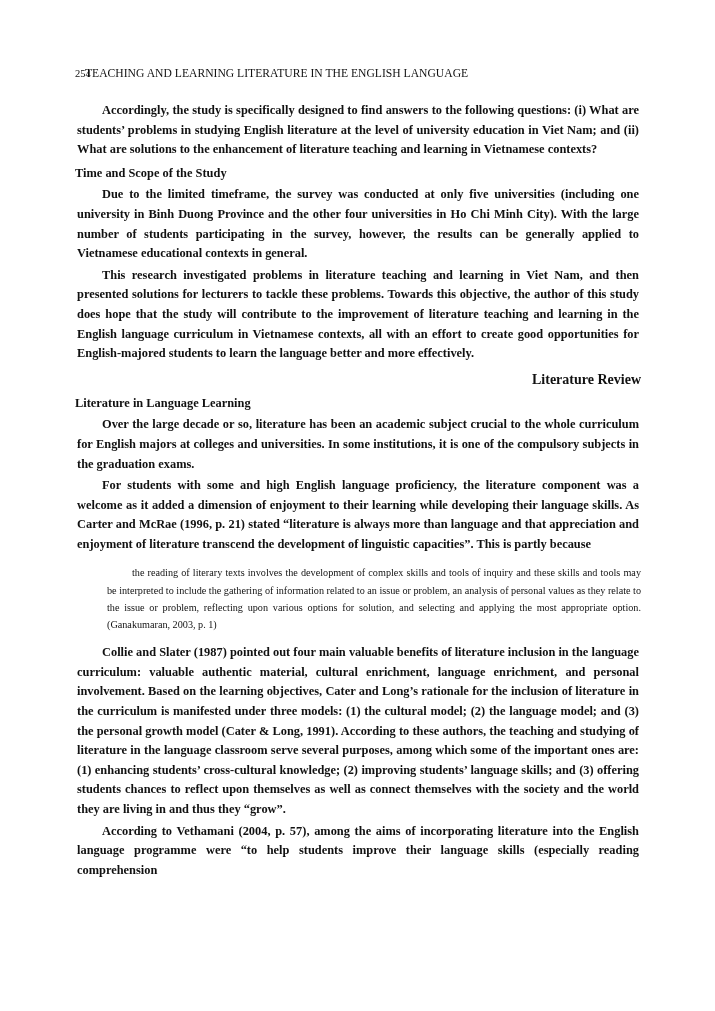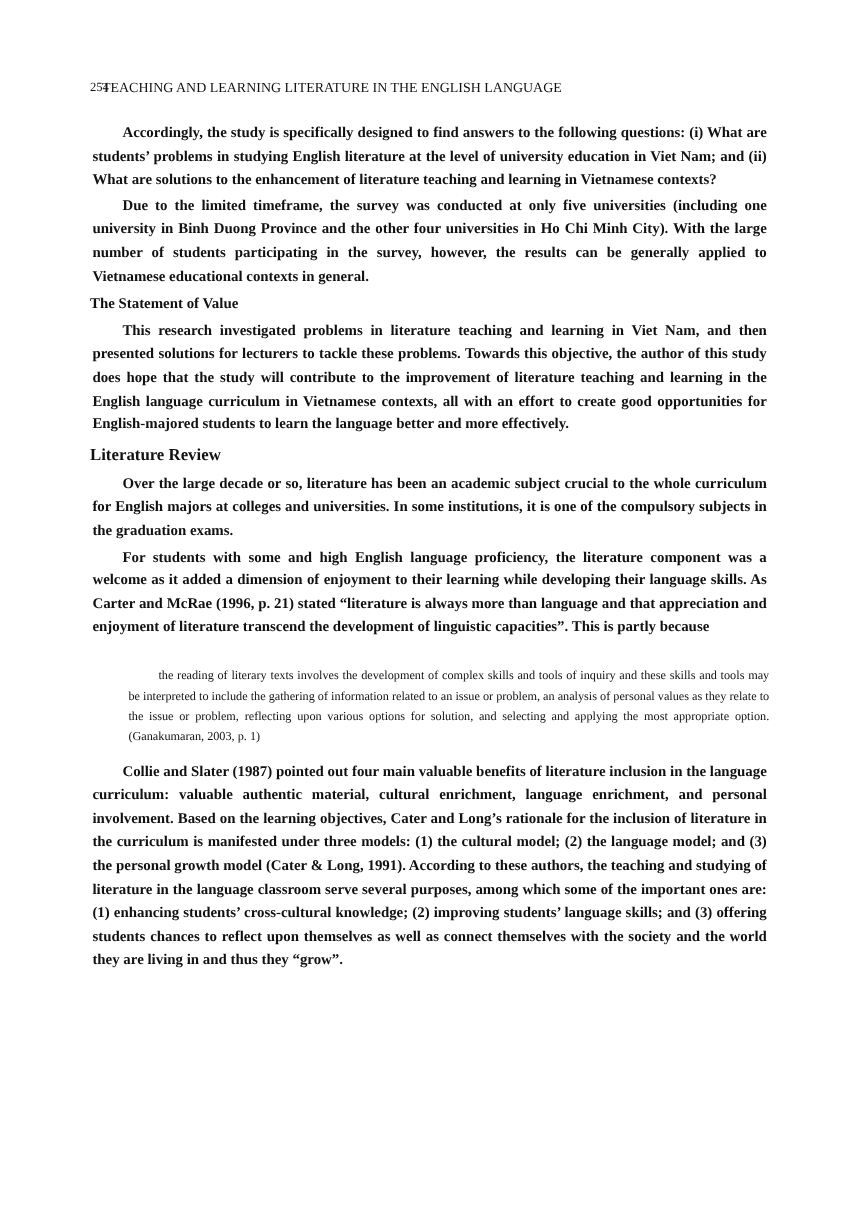--- a/index.html
+++ b/index.html
@@ -6,41 +6,43 @@
   body { width:715px; height:1011px; position:relative; overflow:hidden;
          font-family:"Liberation Serif", "DejaVu Serif", serif; color:#111; }
   .page { position:absolute; left:75px; top:0; width:566px; }
   .running-head { position:absolute; top:67px; left:0; width:566px; height:16px; font-size:11.6px;text-decoration:underline; }
   .page-num { position:absolute; left:0; top:1px; font-size:10.5px; }
   .head-title { position:absolute; left:0; right:0; text-align:left; padding-left:10px; letter-spacing:0.02px; }
   .content { position:absolute; top:99px; left:0; width:566px; }
   p { margin:2px; font-size:12.4px; line-height:19.6px; text-align:justify; text-indent:25px;font-weight:bold; }
   h3 { margin:0; font-size:12.4px; line-height:19.6px; font-weight:bold; }
   .sec-gap { margin-top:4px; }
-  h2 { margin:6px 0 4px 0; text-align:left; font-size:14px; line-height:20px; font-weight:bold; }
-  blockquote { margin:22px 0 10px 32px; padding:0; width:534px; font-size:10.2px; line-height:17.2px; text-align:justify; text-indent:25px; }
+  h2 { margin:6px 0 4px 0; text-align:right; font-size:14px; line-height:20px; font-weight:bold; }
+  blockquote { margin:10px 0 10px 32px; padding:0; width:534px; font-size:10.2px; line-height:17.2px; text-align:justify; text-indent:25px; }
 </style>
 </head>
 <body>
 
 <div class="page">
   <div class="running-head">
     <span class="page-num">254</span>
     <div class="head-title">TEACHING AND LEARNING LITERATURE IN THE ENGLISH LANGUAGE</div>
   </div>
 
   <div class="content">
     <p>Accordingly, the study is specifically designed to find answers to the following questions: (i) What are students’ problems in studying English literature at the level of university education in Viet Nam; and (ii) What are solutions to the enhancement of literature teaching and learning in Vietnamese contexts?</p>
 
+    <h3 class="sec-gap">Time and Scope of the Study</h3>
     <p>Due to the limited timeframe, the survey was conducted at only five universities (including one university in Binh Duong Province and the other four universities in Ho Chi Minh City). With the large number of students participating in the survey, however, the results can be generally applied to Vietnamese educational contexts in general.</p>
 
-    <h3 class="sec-gap">The Statement of Value</h3>
     <p>This research investigated problems in literature teaching and learning in Viet Nam, and then presented solutions for lecturers to tackle these problems. Towards this objective, the author of this study does hope that the study will contribute to the improvement of literature teaching and learning in the English language curriculum in Vietnamese contexts, all with an effort to create good opportunities for English-majored students to learn the language better and more effectively.</p>
 
     <h2>Literature Review</h2>
+    <h3>Literature in Language Learning</h3>
     <p>Over the large decade or so, literature has been an academic subject crucial to the whole curriculum for English majors at colleges and universities. In some institutions, it is one of the compulsory subjects in the graduation exams.</p>
     <p>For students with some and high English language proficiency, the literature component was a welcome as it added a dimension of enjoyment to their learning while developing their language skills. As Carter and McRae (1996, p. 21) stated “literature is always more than language and that appreciation and enjoyment of literature transcend the development of linguistic capacities”. This is partly because</p>
 
     <blockquote>the reading of literary texts involves the development of complex skills and tools of inquiry and these skills and tools may be interpreted to include the gathering of information related to an issue or problem, an analysis of personal values as they relate to the issue or problem, reflecting upon various options for solution, and selecting and applying the most appropriate option. (Ganakumaran, 2003, p. 1)</blockquote>
 
     <p>Collie and Slater (1987) pointed out four main valuable benefits of literature inclusion in the language curriculum: valuable authentic material, cultural enrichment, language enrichment, and personal involvement. Based on the learning objectives, Cater and Long’s rationale for the inclusion of literature in the curriculum is manifested under three models: (1) the cultural model; (2) the language model; and (3) the personal growth model (Cater &amp; Long, 1991). According to these authors, the teaching and studying of literature in the language classroom serve several purposes, among which some of the important ones are: (1) enhancing students’ cross-cultural knowledge; (2) improving students’ language skills; and (3) offering students chances to reflect upon themselves as well as connect themselves with the society and the world they are living in and thus they “grow”.</p>
+    <p>According to Vethamani (2004, p. 57), among the aims of incorporating literature into the English language programme were “to help students improve their language skills (especially reading comprehension</p>
   </div>
 </div>
 
 </body></html>

